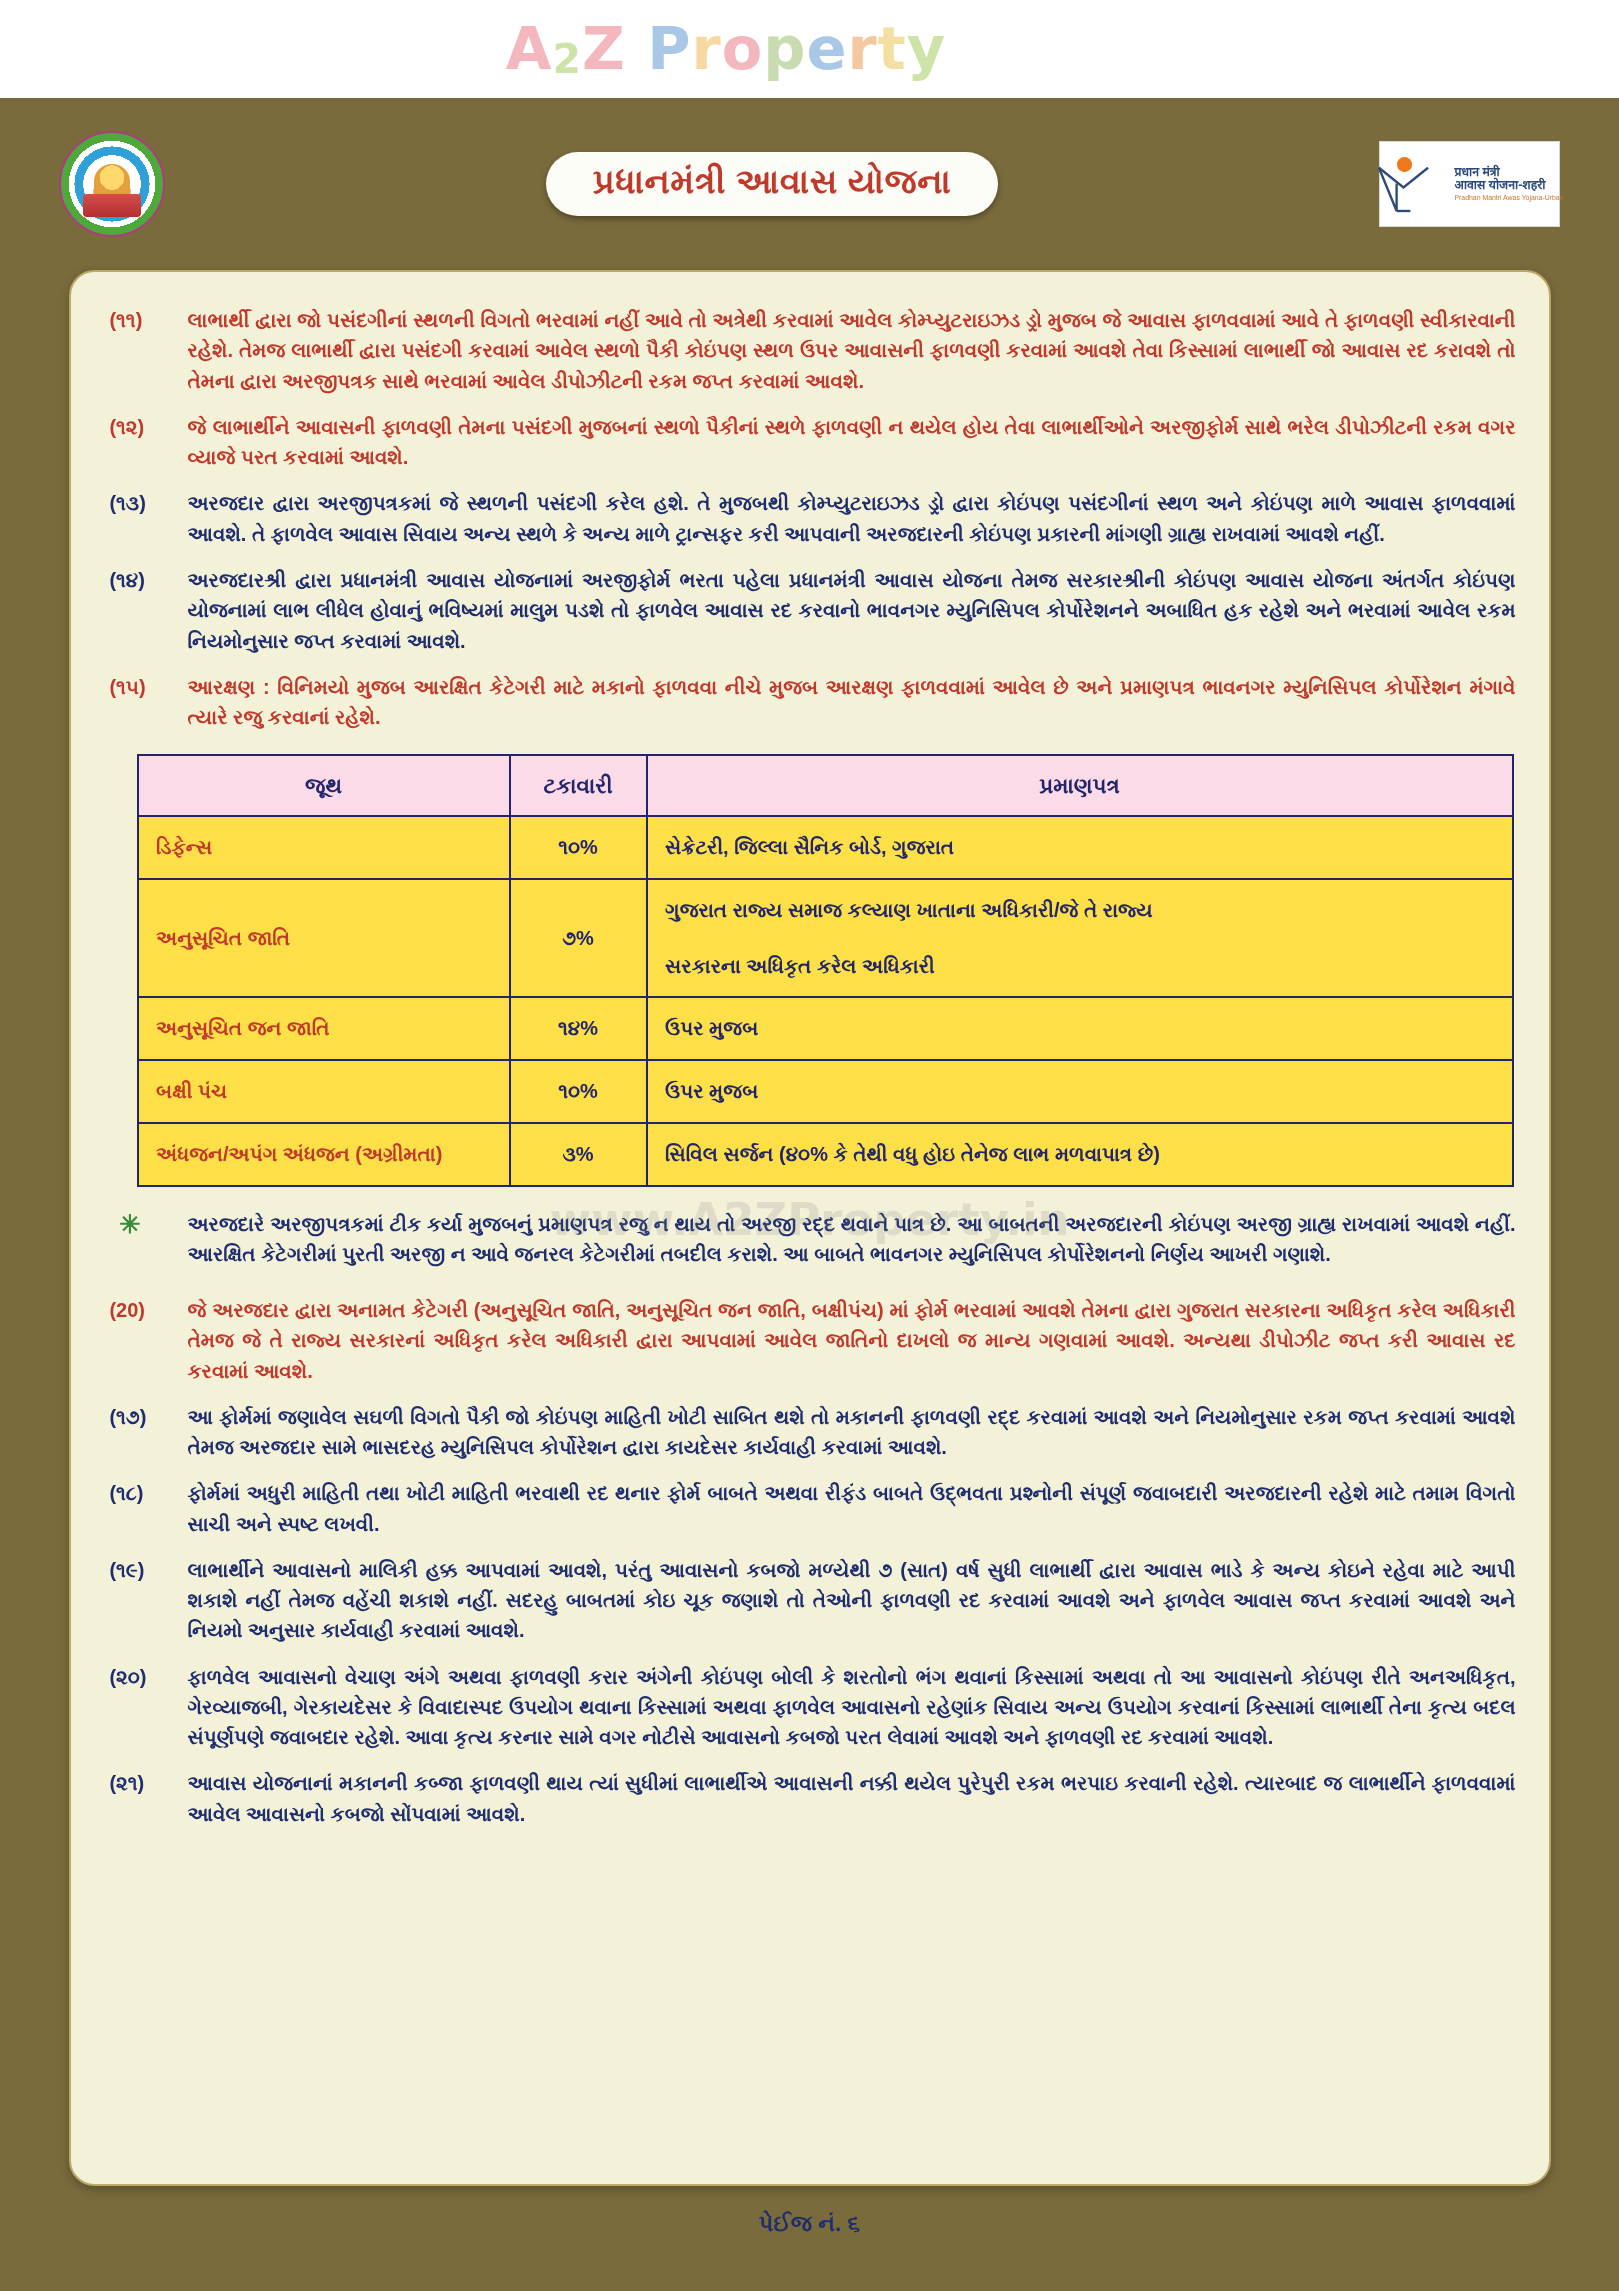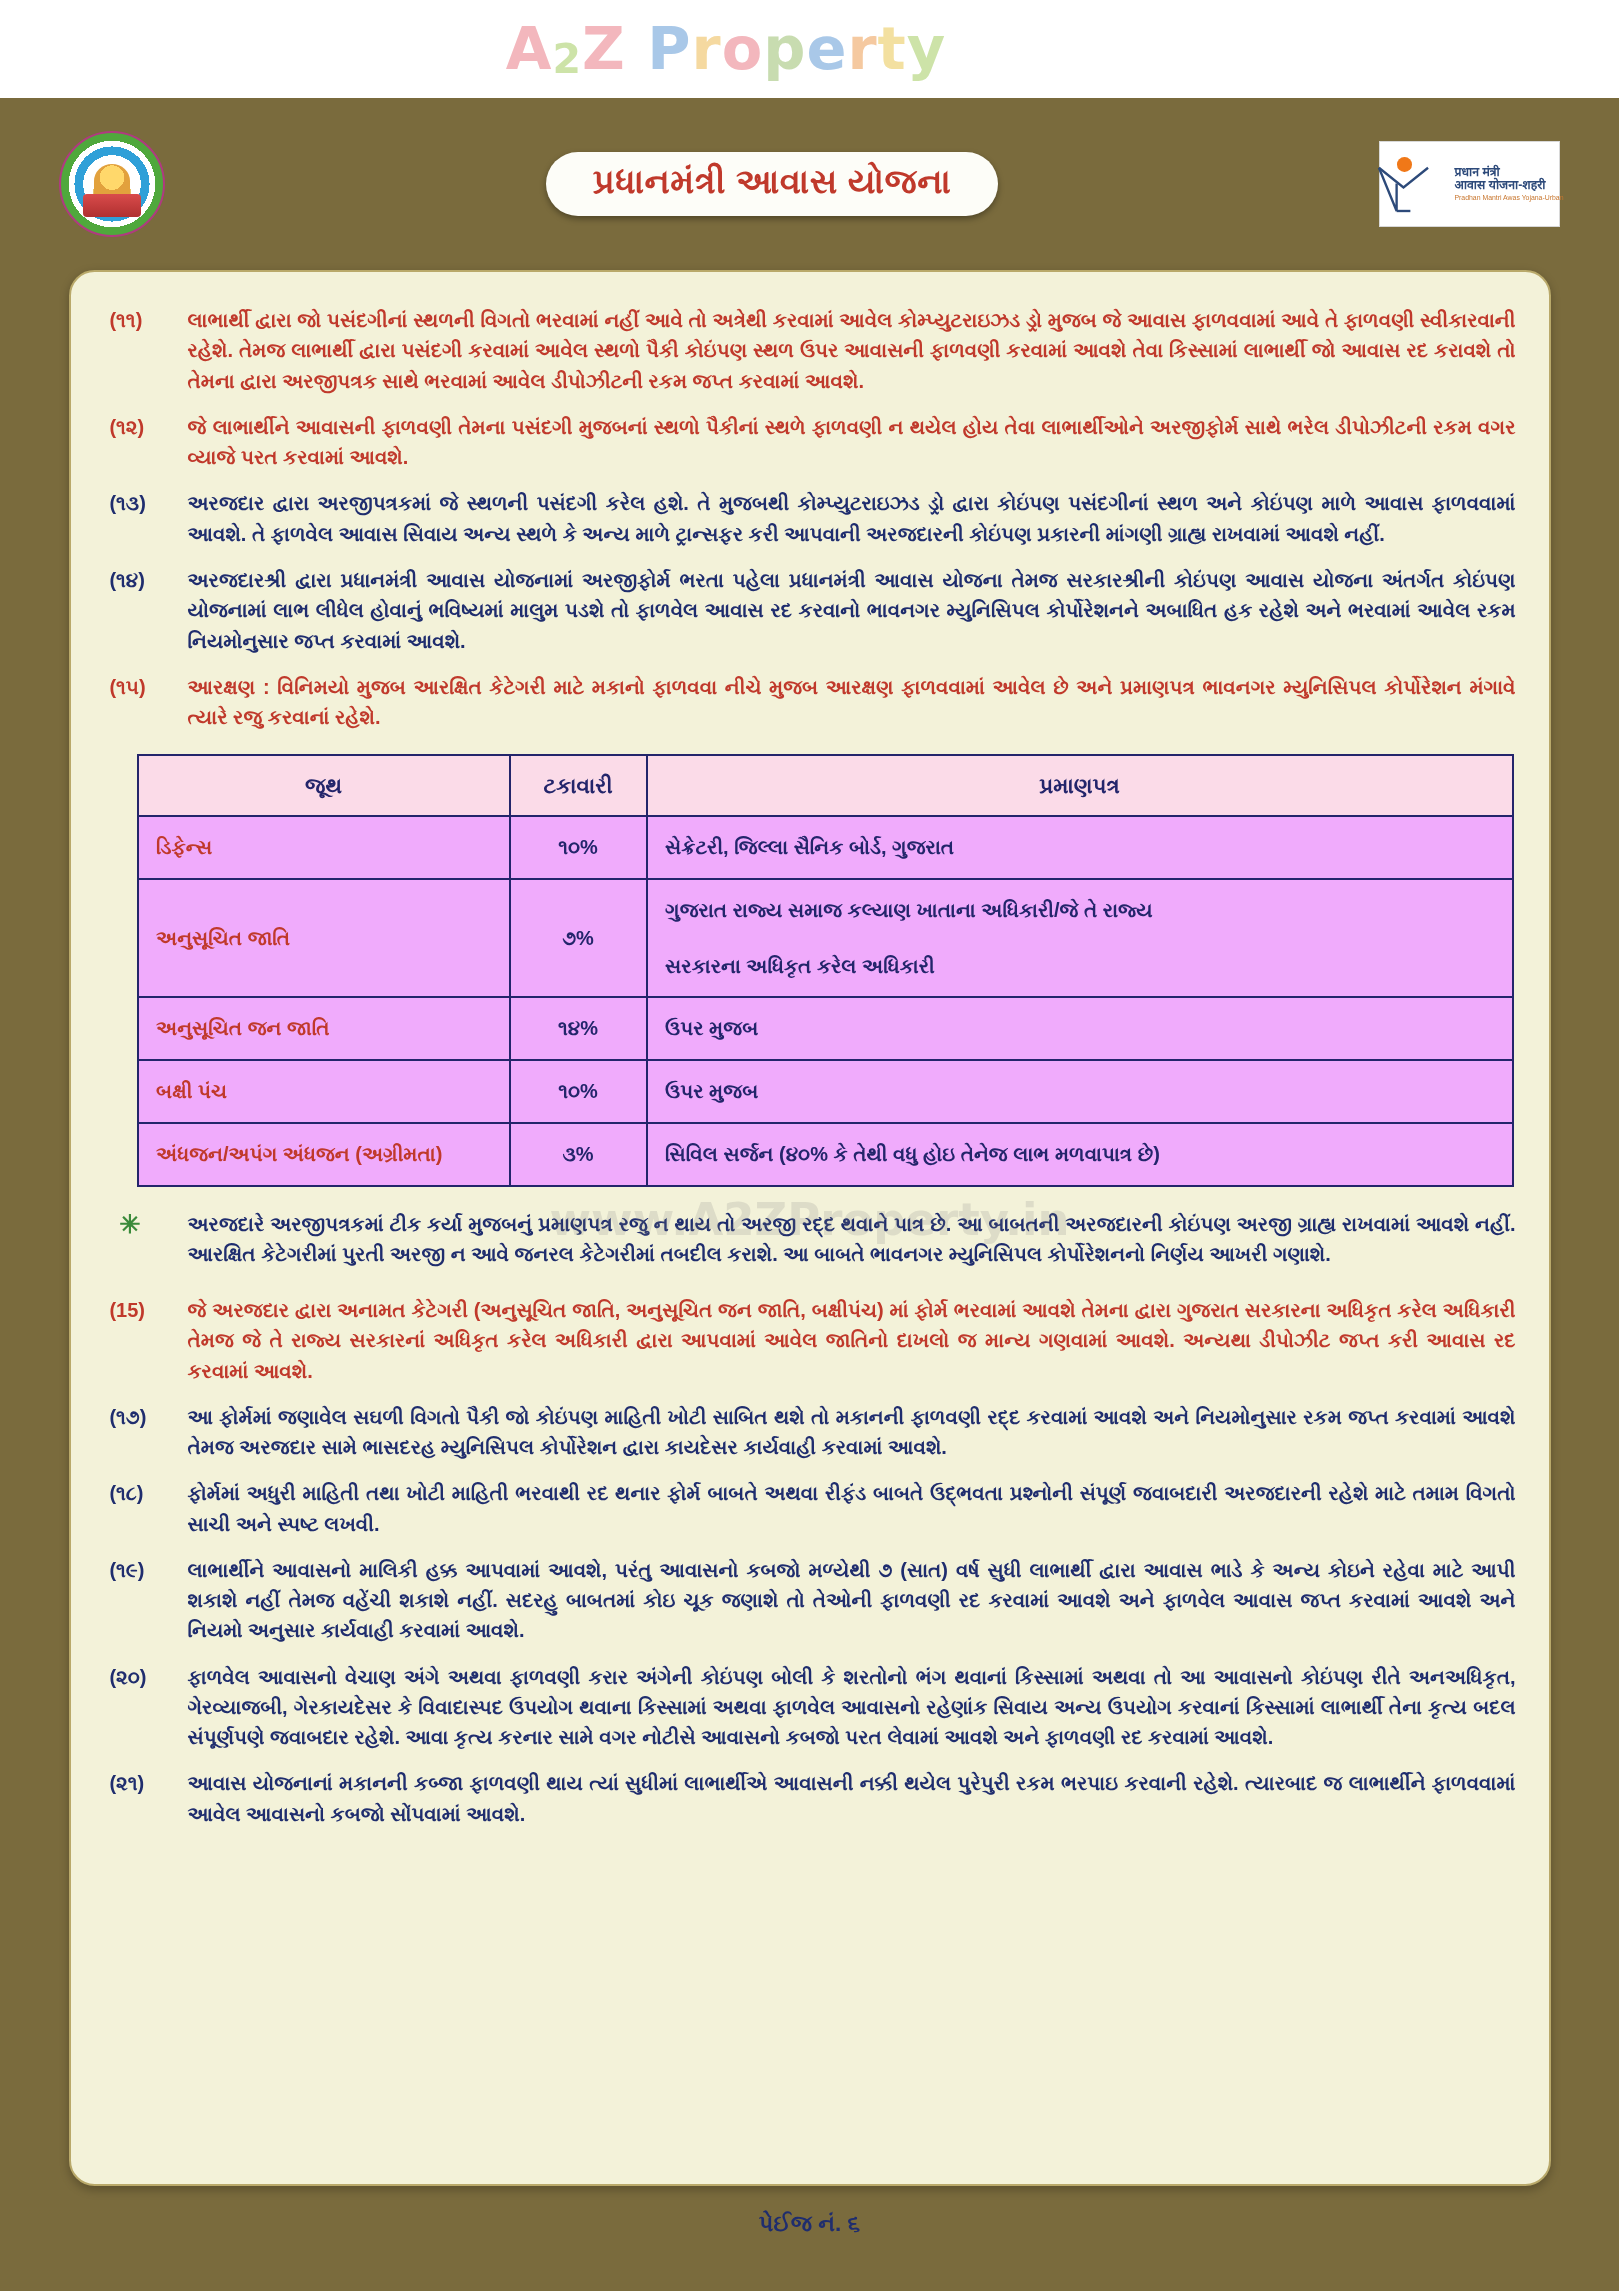--- a/index.html
+++ b/index.html
@@ -170,21 +170,21 @@
     font-size: 25.5px;
     padding-left: 15.7px;
     line-height: 1.2;
   }
 
   
   table.res-table {
     width: 1377px;
     margin: 21.6px 0 21.6px 33px;
     border-collapse: collapse;
-    background: #f0abfc;
+    background: #fde047;
     border: 2px solid #23256b;
   }
   table.res-table th,
   table.res-table td {
     border: 2px solid #23256b;
     padding: 11.8px 17.6px;
     font-size: 20px;
     font-weight: bold;
     vertical-align: middle;
   }
@@ -345,21 +345,21 @@
     </table>
 
     <div class="clause bullet c-navy">
       <div class="num">✳</div>
       <div class="body">અરજદારે અરજીપત્રકમાં ટીક કર્યા મુજબનું પ્રમાણપત્ર રજુ ન થાય તો અરજી રદ્દ થવાને પાત્ર છે. આ બાબતની અરજદારની કોઇંપણ અરજી ગ્રાહ્ય રાખવામાં આવશે નહીં. આરક્ષિત કેટેગરીમાં પુરતી અરજી ન આવે જનરલ કેટેગરીમાં તબદીલ કરાશે. આ બાબતે ભાવનગર મ્યુનિસિપલ કોર્પોરેશનનો નિર્ણય આખરી ગણાશે.</div>
     </div>
 
     <div class="spacer-sm"></div>
 
     <div class="clause c-red">
-      <div class="num">(15)</div>
+      <div class="num">(20)</div>
       <div class="body">જે અરજદાર દ્વારા અનામત કેટેગરી (અનુસૂચિત જાતિ, અનુસૂચિત જન જાતિ, બક્ષીપંચ) માં ફોર્મ ભરવામાં આવશે તેમના દ્વારા ગુજરાત સરકારના અધિકૃત કરેલ અધિકારી તેમજ જે તે રાજ્ય સરકારનાં અધિકૃત કરેલ અધિકારી દ્વારા આપવામાં આવેલ જાતિનો દાખલો જ માન્ય ગણવામાં આવશે. અન્યથા ડીપોઝીટ જપ્ત કરી આવાસ રદ કરવામાં આવશે.</div>
     </div>
 
     <div class="clause c-navy">
       <div class="num">(૧૭)</div>
       <div class="body">આ ફોર્મમાં જણાવેલ સઘળી વિગતો પૈકી જો કોઇંપણ માહિતી ખોટી સાબિત થશે તો મકાનની ફાળવણી રદ્દ કરવામાં આવશે અને નિયમોનુસાર રકમ જપ્ત કરવામાં આવશે તેમજ અરજદાર સામે ભાસદરહ મ્યુનિસિપલ કોર્પોરેશન દ્વારા કાયદેસર કાર્યવાહી કરવામાં આવશે.</div>
     </div>
 
     <div class="clause c-navy">
       <div class="num">(૧૮)</div>

